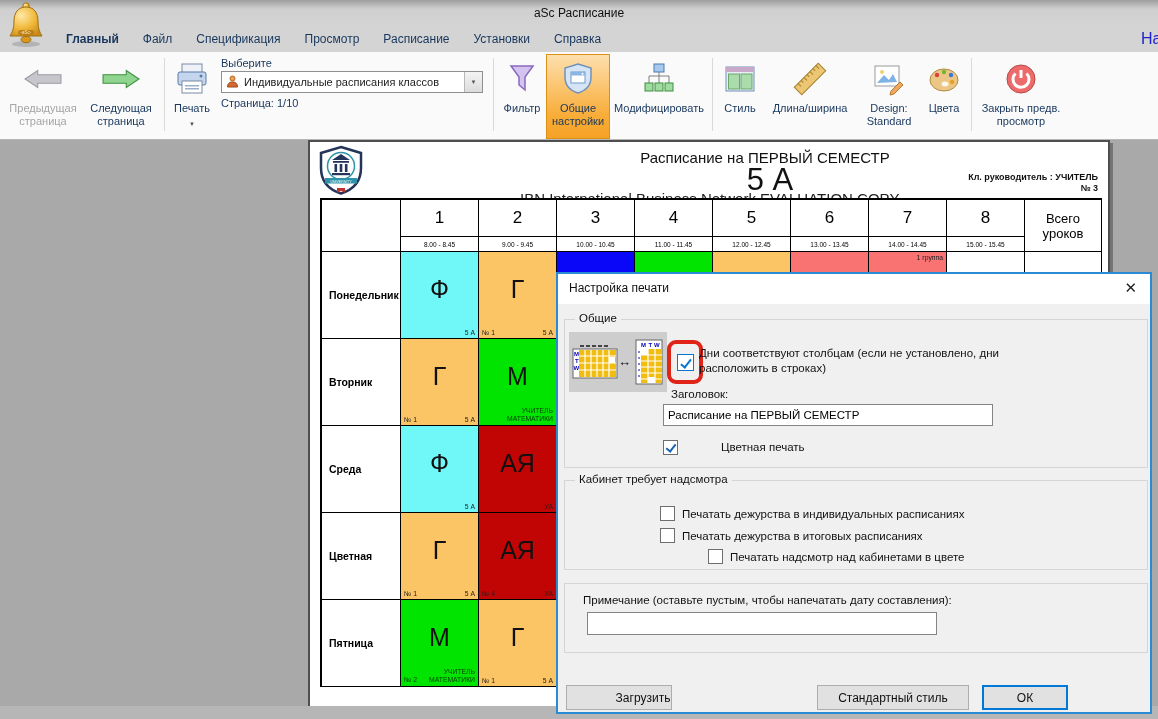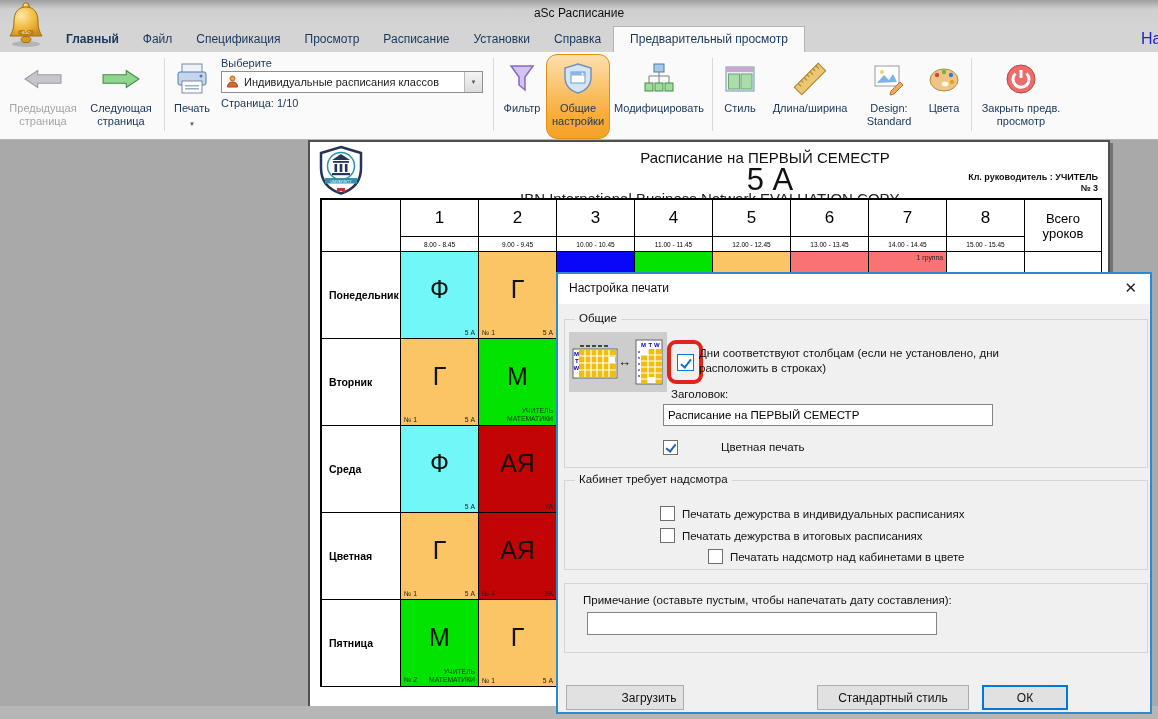--- a/index.html
+++ b/index.html
@@ -24,21 +24,21 @@
 
   
   .toolbar{position:absolute;left:0;top:52px;width:100%;height:88px;background:#fafafa;
     border-bottom:1px solid #b7b7b7;display:flex;box-sizing:border-box;
     padding:2px 0 0 4px;color:#17365d;}
   .tb-item{display:flex;flex-direction:column;align-items:center;padding-top:5px;
     font-size:11px;line-height:13px;text-align:center;box-sizing:border-box;flex:none;}
   .tb-icon{height:40px;display:flex;align-items:center;justify-content:center;}
   .tb-label{margin-top:3px;}
   .tb-item.active{background:linear-gradient(#fddfae,#f8ab35 75%,#f5a327);
-    border:1px solid #dd9016;border-radius:11px;padding-top:4px;}
+    border:1px solid #dd9016;border-radius:0;padding-top:4px;}
   .tb-sep{width:1px;background:#d9d9d9;margin:4px 4px 8px 4px;flex:none;}
   .disabled{color:#a5a5a5;}
   .drop{margin-top:1px;}
   .drop::after{content:"▼";font-size:6px;color:#555;}
   .combo-group{display:flex;flex-direction:column;align-items:flex-start;
     padding:3px 6px 0 6px;font-size:11px;flex:none;}
   .combo{width:262px;height:22px;background:#fff;border:1px solid #8f8f8f;display:flex;
     align-items:center;gap:5px;padding-left:4px;box-sizing:border-box;margin-top:2px;}
   .combo-text{font-size:11px;color:#222;white-space:nowrap;}
   .combo-btn{margin-left:auto;width:17px;height:100%;background:linear-gradient(#f4f4f4,#dcdcdc);
@@ -117,21 +117,21 @@
     padding:2px 4px;box-sizing:border-box;font-family:"Liberation Sans",sans-serif;}
   #hdrInput{left:98px;top:84px;width:330px;height:22px;}
   #cbColor{position:absolute;left:98px;top:120px;}
   .cb-color-label{position:absolute;left:120px;top:121px;margin-left:36px;}
   .cbrow{position:absolute;left:95px;display:flex;gap:7px;align-items:center;}
   .note-label{position:absolute;left:18px;top:10px;}
   #noteInput{left:22px;top:28px;width:350px;height:23px;}
   .btn{position:absolute;top:411px;height:25px;background:#e1e1e1;border:1px solid #adadad;
     font-size:12px;display:flex;align-items:center;justify-content:center;
     font-family:"Liberation Sans",sans-serif;box-sizing:border-box;}
-  #btnLoad{left:8px;width:118px;padding-left:48px;}
+  #btnLoad{left:8px;width:106px;padding-left:48px;}
   #btnStd{left:259px;width:152px;}
   #btnOk{left:424px;width:86px;border:2px solid #0078d7;}
 </style>
 </head>
 <body>
 
 <div id="app">
 
   <div class="titlebar">
     <span>aSc Расписание</span>
@@ -155,21 +155,20 @@
   </div>
 
   <div class="menubar">
       <div class="menu-item bold">Главный</div>
       <div class="menu-item">Файл</div>
       <div class="menu-item">Спецификация</div>
       <div class="menu-item">Просмотр</div>
       <div class="menu-item">Расписание</div>
       <div class="menu-item">Установки</div>
       <div class="menu-item">Справка</div>
-      <div class="menu-tab">Предварительный просмотр</div>
     </div>
 
   <div class="toolbar">
     <div class="tb-item disabled" style="width:78px">
       <div class="tb-icon">
         <svg width="38" height="22" viewBox="0 0 36 20">
           <path d="M1 10 L13 2 v4 h22 v8 H13 v4 z" fill="#c6c6cc" stroke="#9a9aa2"></path>
           </svg>
       </div>
       <div class="tb-label">Предыдущая страница</div>

